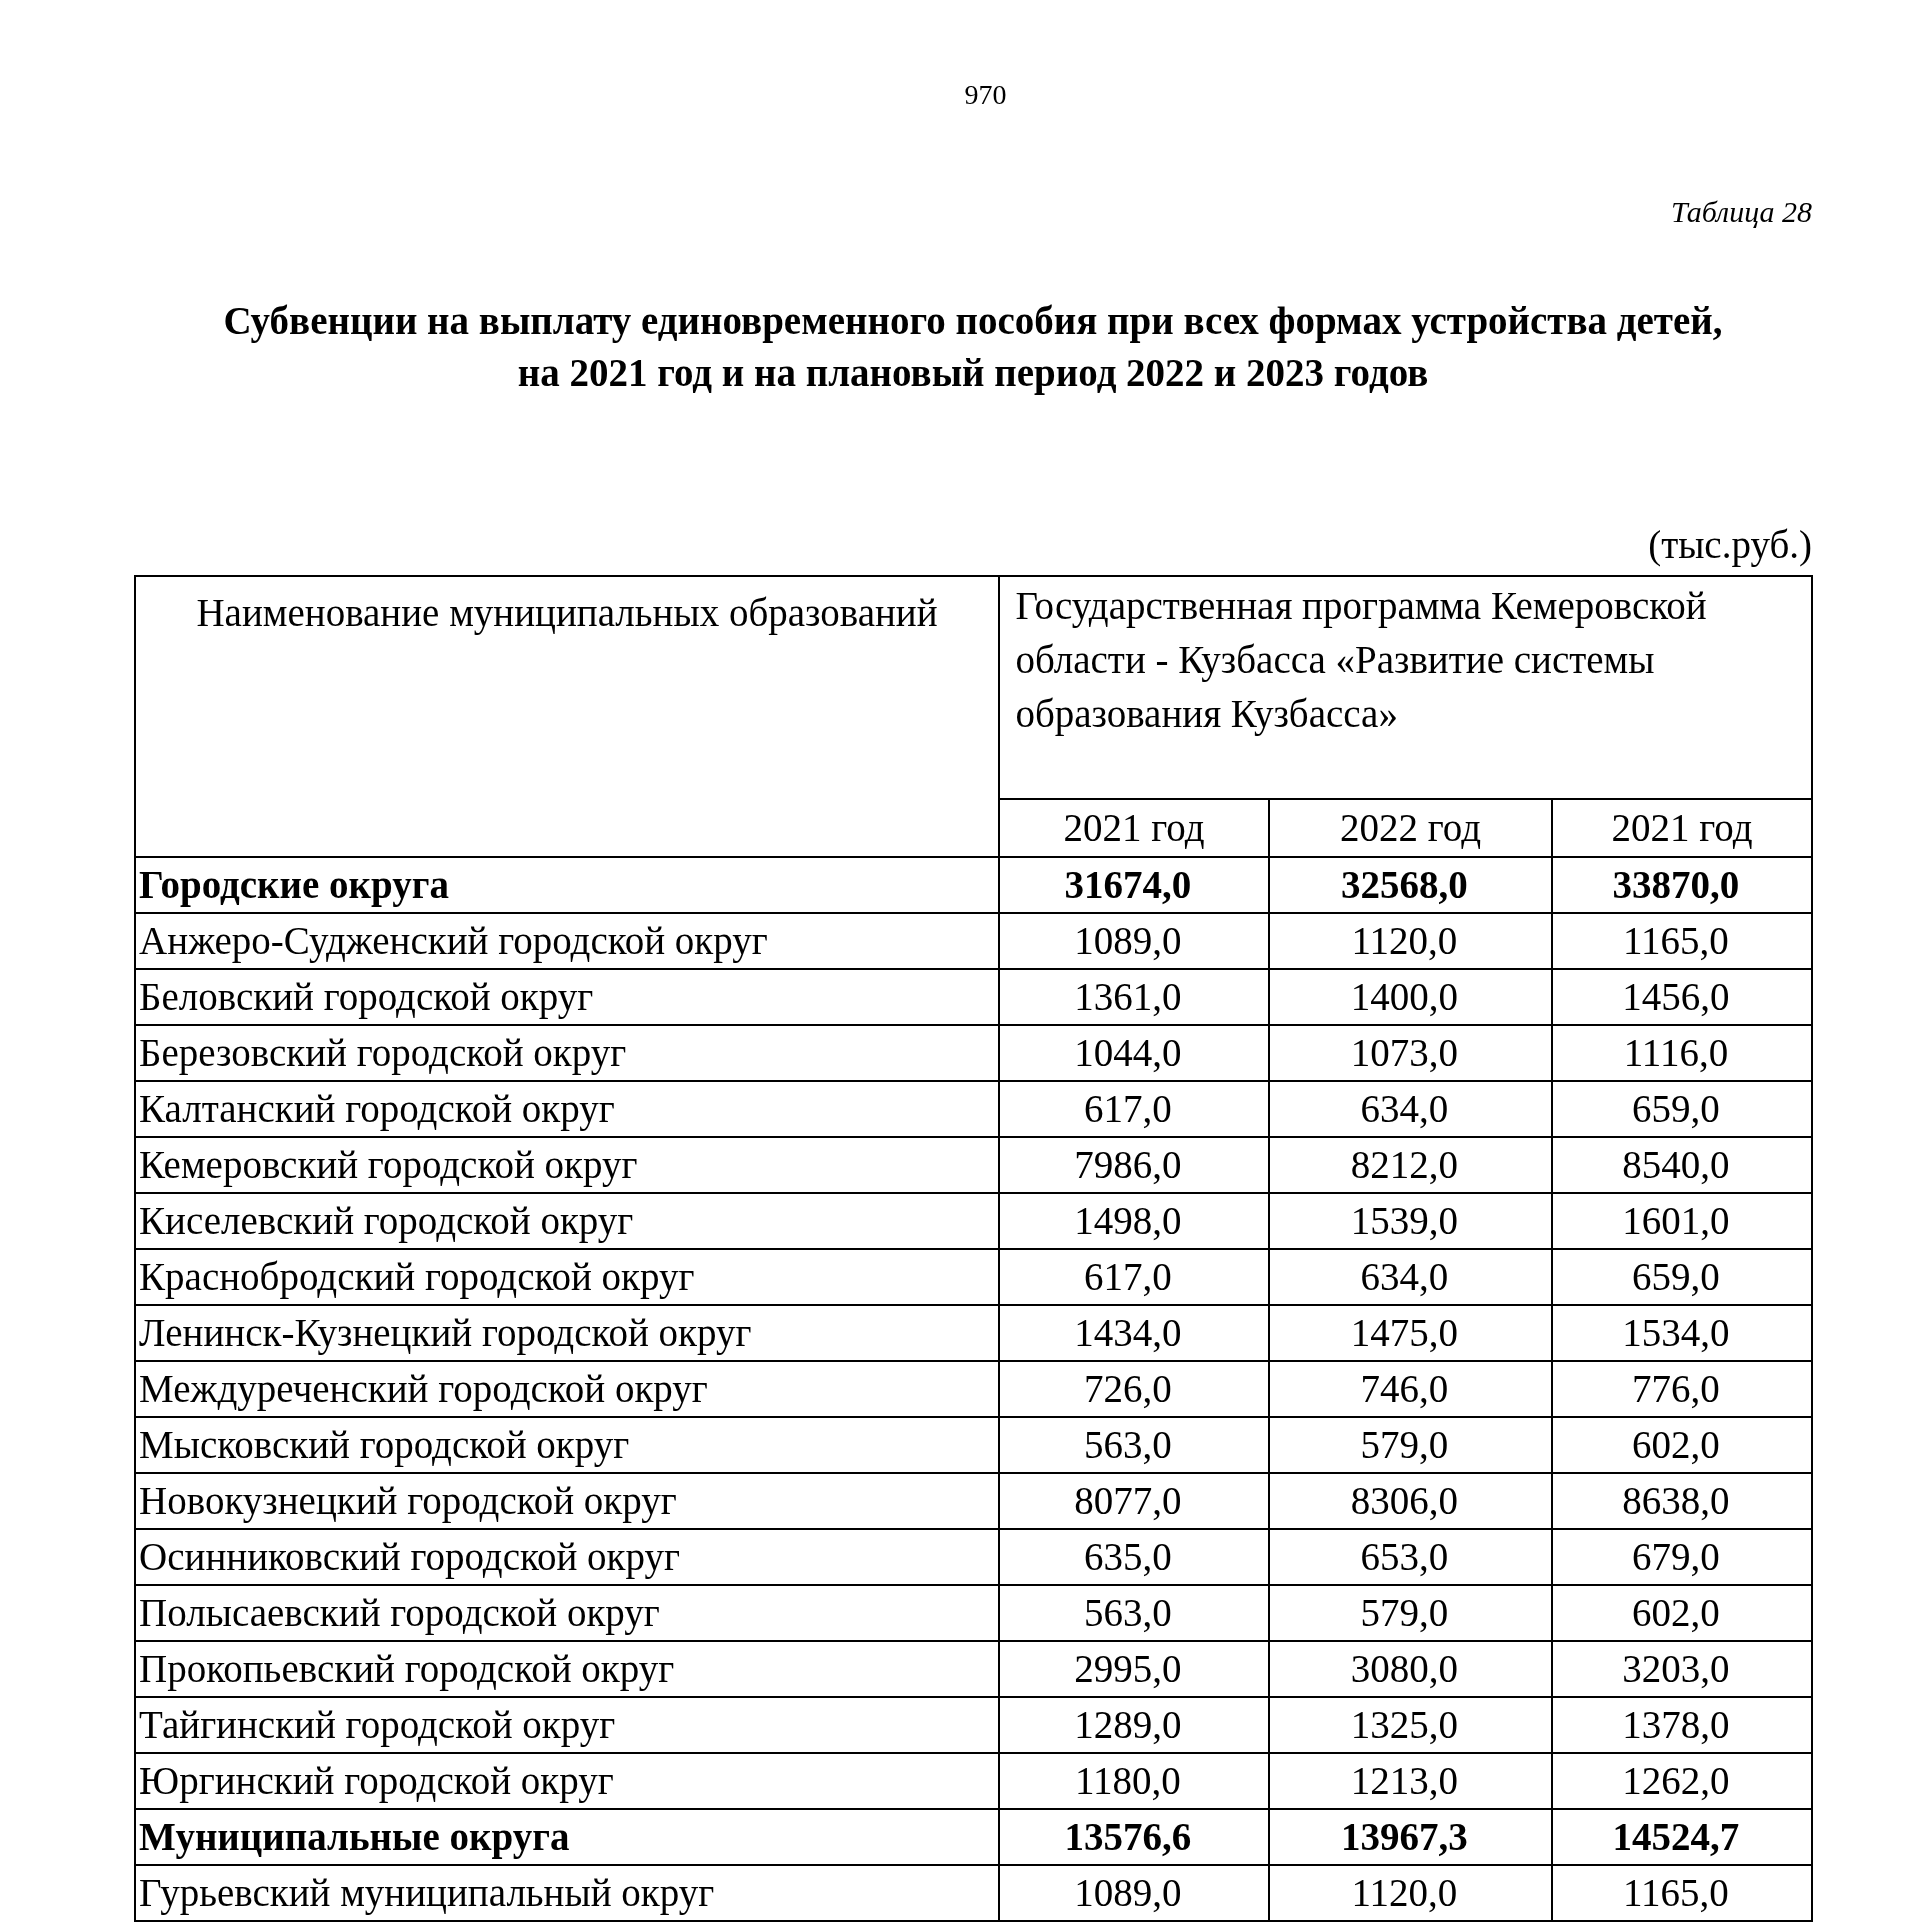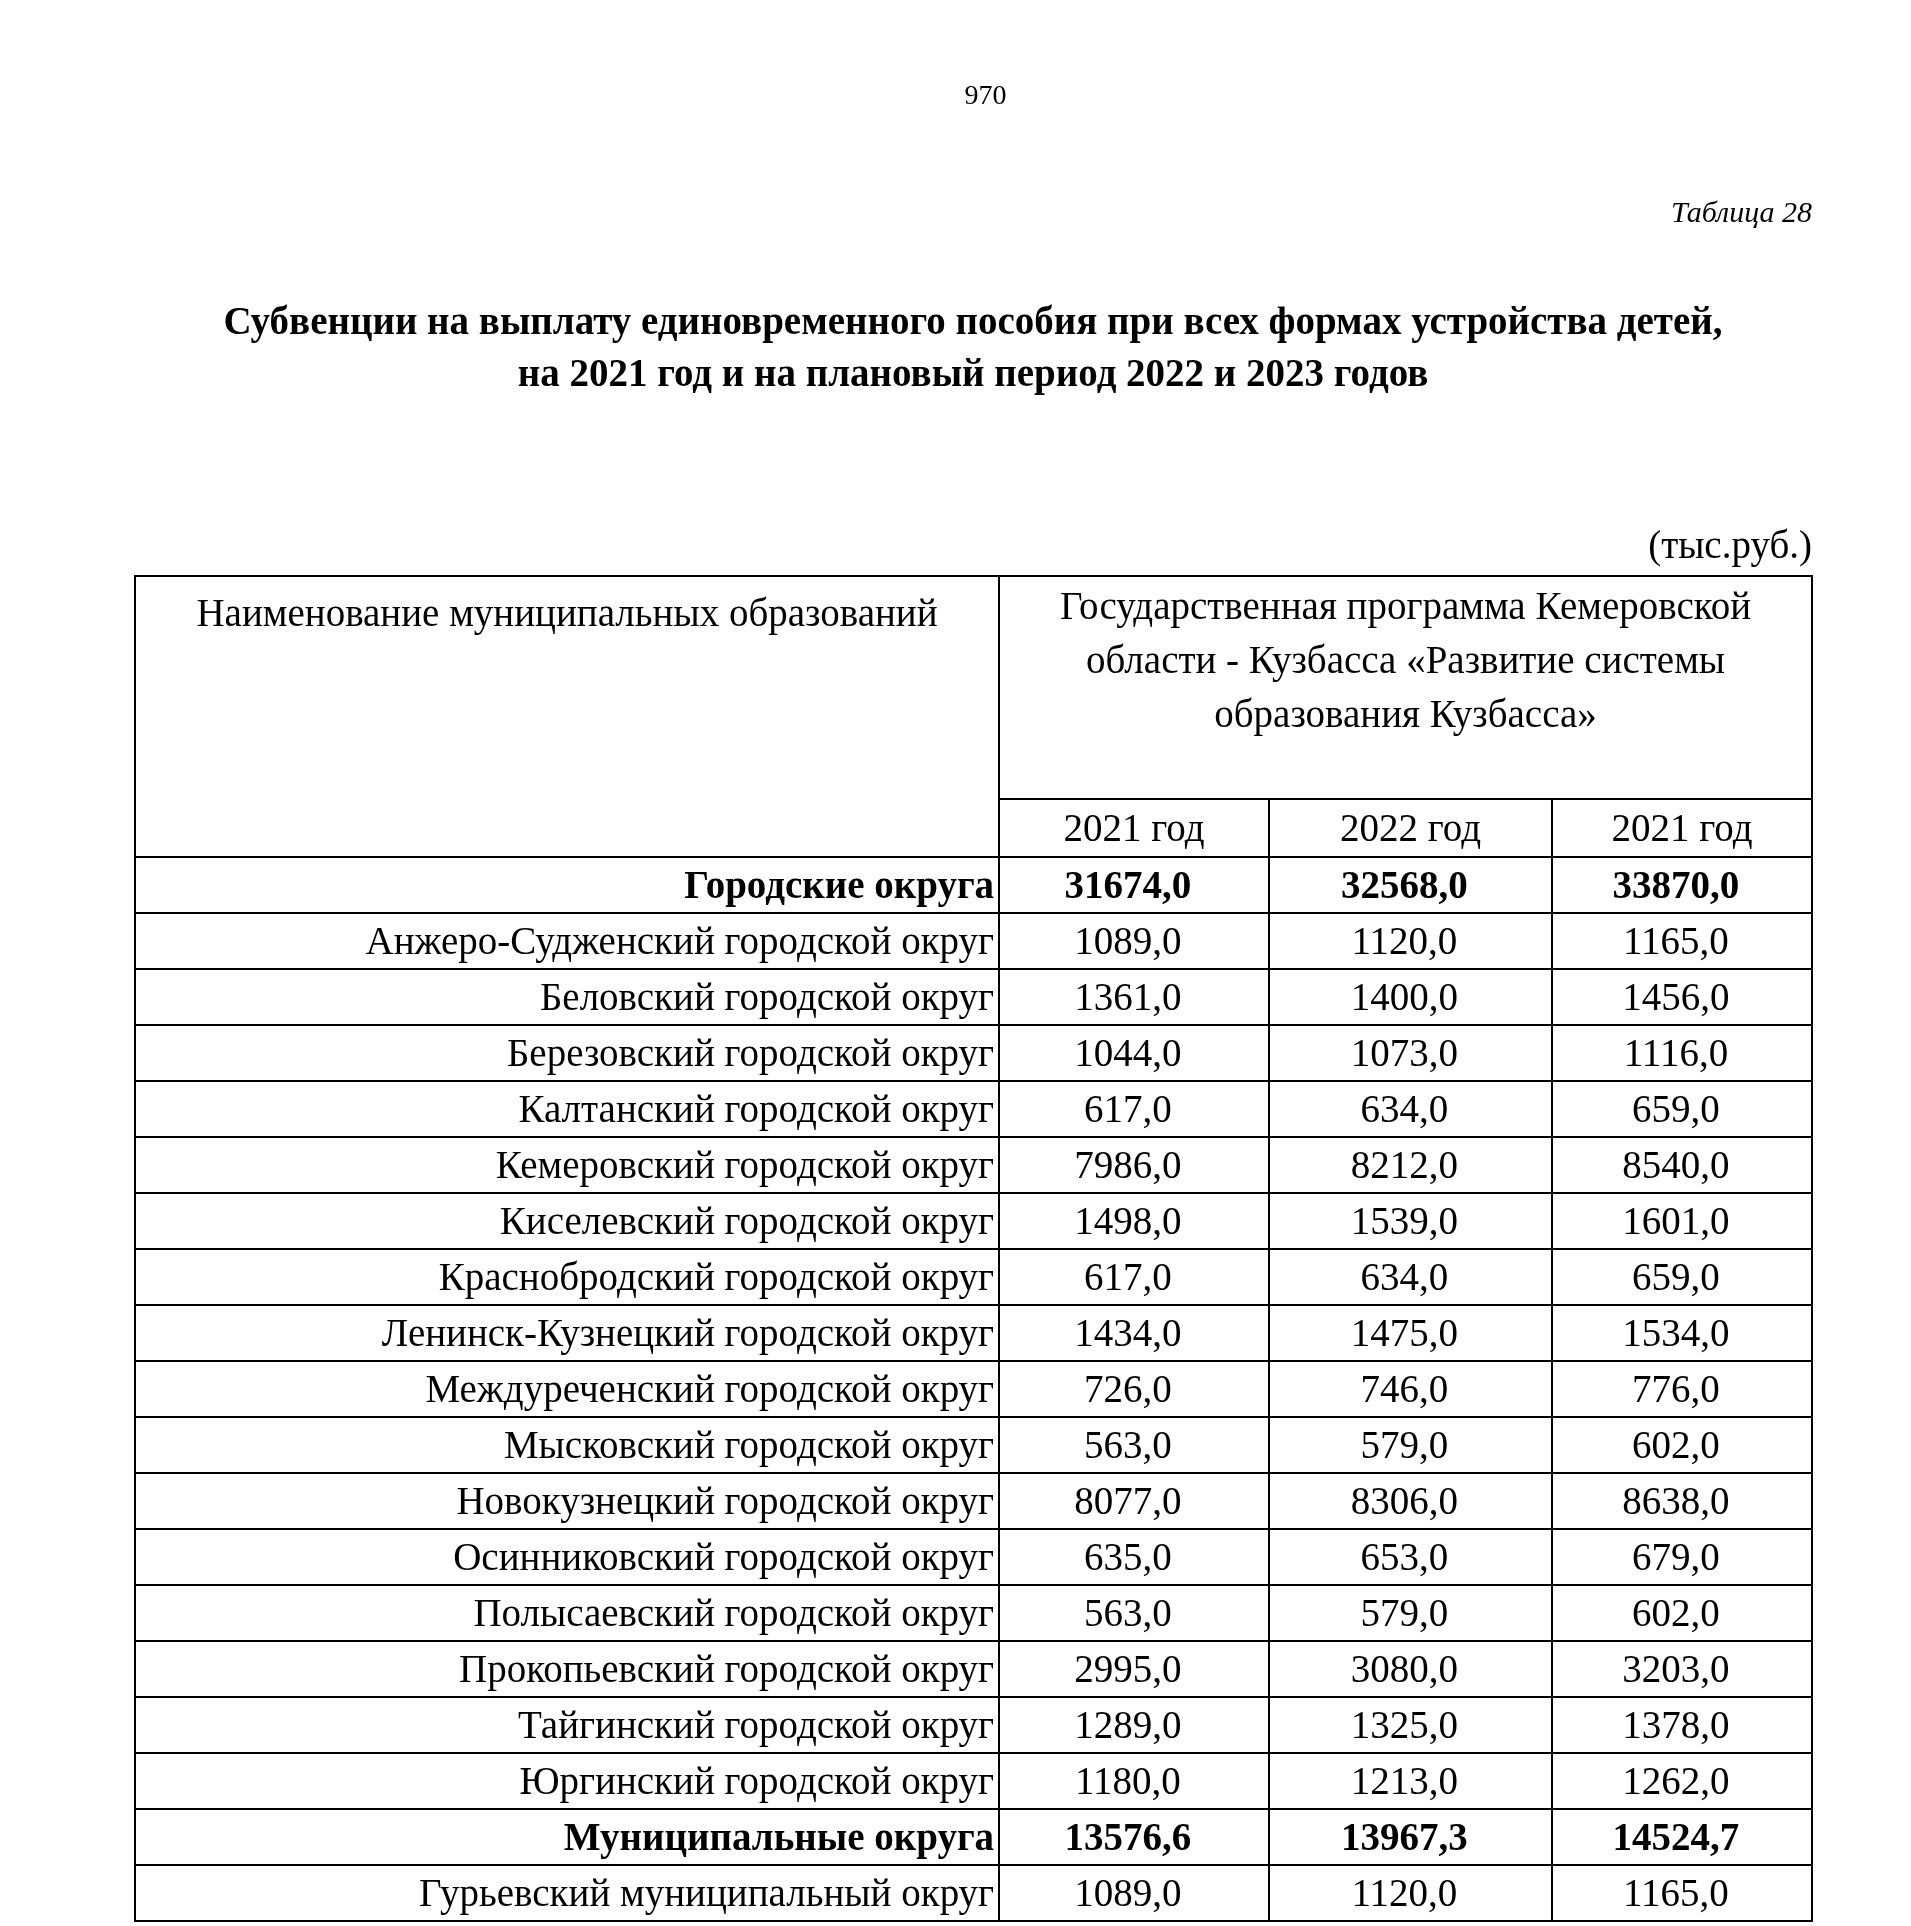--- a/index.html
+++ b/index.html
@@ -73,21 +73,21 @@
       overflow: hidden;
       white-space: nowrap;
     }
     table.subsidy th.h-name {
       text-align: center;
       height: 270px;
       line-height: 54px;
       padding-top: 9px;
     }
     table.subsidy th.h-program {
-      text-align: center;
+      text-align: left;
       height: 211px;
       line-height: 54px;
       white-space: normal;
       padding: 2.3px 15.4px 0 15.4px;
     }
     table.subsidy th.h-year {
       text-align: center;
       height: 54px;
       line-height: 54px;
       vertical-align: middle;
@@ -95,21 +95,21 @@
     table.subsidy td {
       height: 54px;
       line-height: 54px;
       vertical-align: middle;
     }
     table.subsidy td.num {
       text-align: center;
       padding-right: 16px;
     }
     table.subsidy td.name {
-      text-align: right;
+      text-align: left;
       padding-left: 3.1px;
       border-radius: 8px;
     }
     table.subsidy tr.group td {
       font-weight: bold;
     }
   </style>
 </head>
 <body>
 

